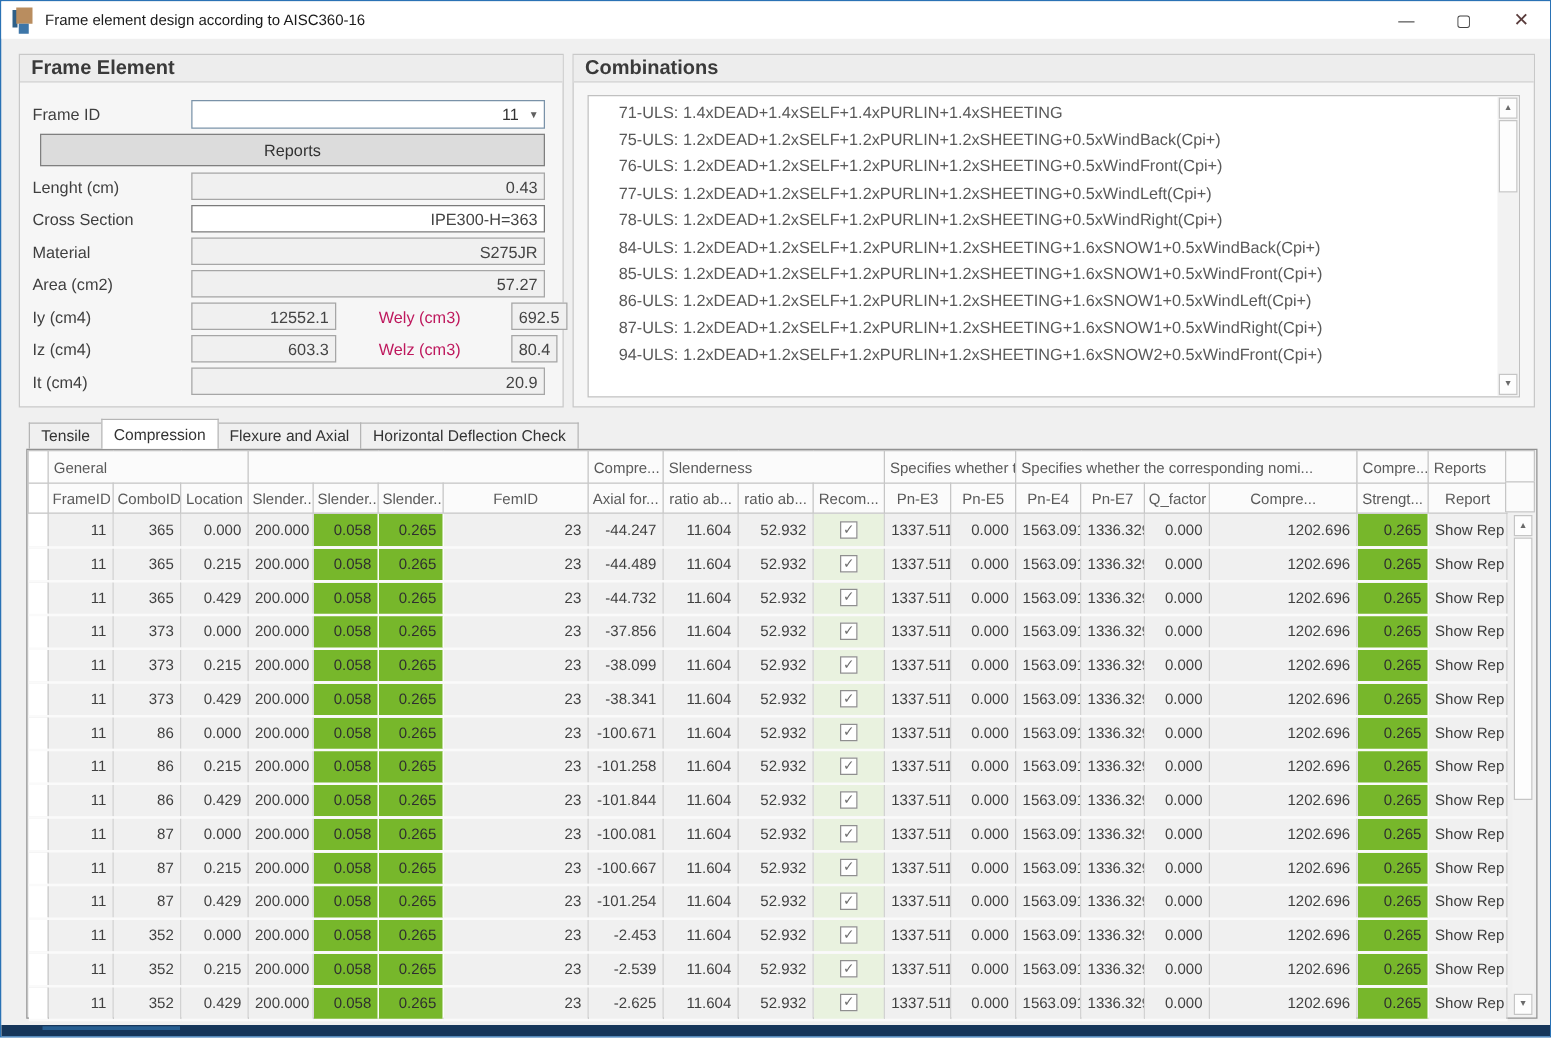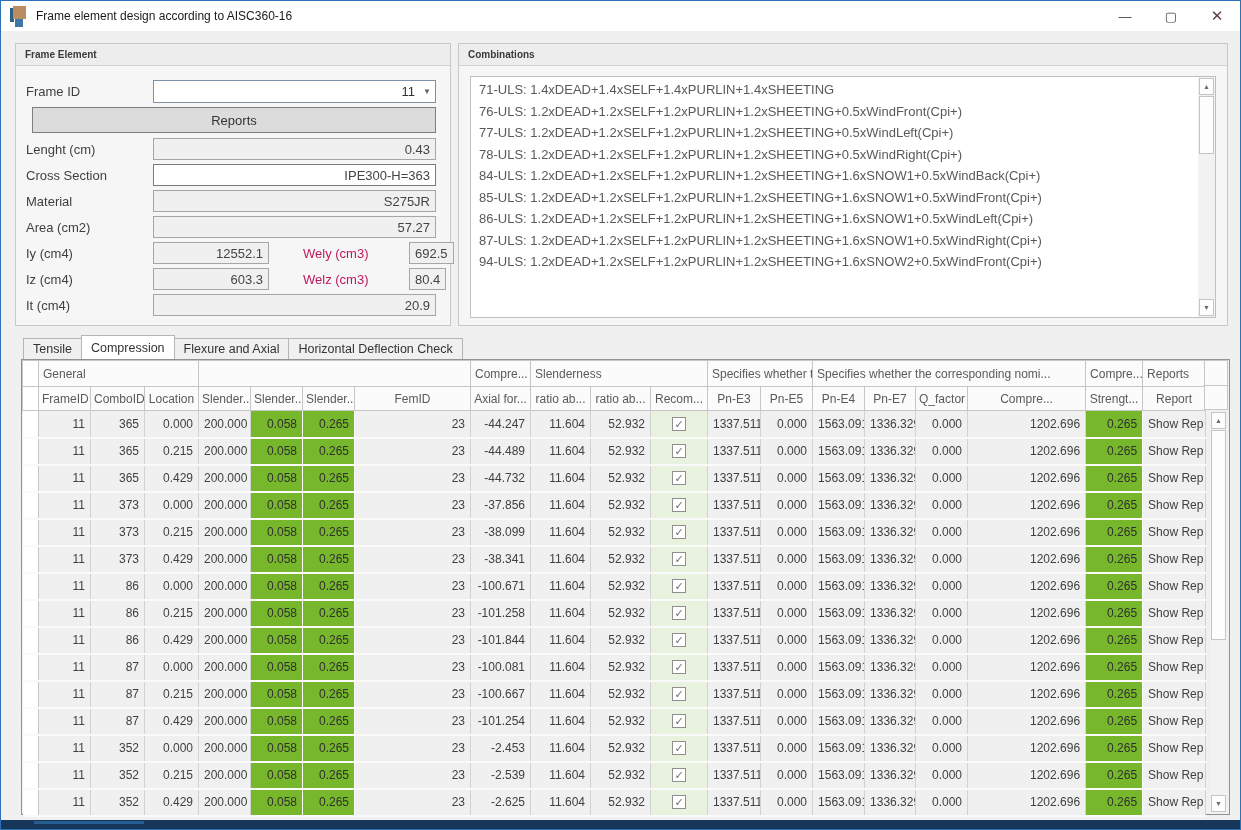--- a/index.html
+++ b/index.html
@@ -18,21 +18,21 @@
   .title-text { margin-left:8px; font-size:12px; color:#1a1a1a; }
   .win-controls { position:absolute; right:0; top:0; height:30px; display:flex; }
   .win-btn { width:46px; height:30px; display:flex; align-items:center; justify-content:center;
              color:#444; font-size:13px; }
   .win-btn.close { color:#5a3c3c; font-size:15px; }
 
   
   .groupbox { position:absolute; top:42px; height:283px; background:#f6f6f6;
               border:1px solid #c8c8c8; }
   .groupbox .caption { height:22px; background:#ededed; border-bottom:1px solid #d2d2d2;
-                       font-weight:bold; font-size:10px; color:#3a3a3a;
+                       font-weight:bold; font-size:16px; color:#3a3a3a;
                        display:flex; align-items:center; padding-left:9px; }
   .gb-frame { left:14px;  width:436px; }
   .gb-combos { left:457px; width:770px; }
 
   
   .form { position:relative; padding:12px 14px 0 10px; }
   .frow { position:relative; height:26px; display:flex; align-items:center;gap:27px; }
   .flabel { width:100px; font-size:13px; color:#3f3f3f; flex:none; }
   .tbox { height:22px; border:1px solid #a6a6a6; background:#f0f0f0; flex:1;
           display:flex; align-items:center; justify-content:flex-end;
@@ -46,21 +46,21 @@
                  border:1px solid #7f7f7f; font-size:13px; color:#333;
                  display:flex; align-items:center; justify-content:center; }
   .halfbox { width:116px; flex:none; }
   .midlabel { width:86px; padding-left:7px; font-size:13px; color:#be185d; flex:none; }
 
   
   .listbox { position:absolute; left:11px; top:32px; width:746px; height:242px;
              background:#ffffff; border:1px solid #c0c0c0; overflow:hidden; }
   .list-items { position:absolute; left:0; top:2px; right:18px; bottom:0; }
   .list-item { height:21.5px; line-height:21.5px; padding-left:8px; white-space:nowrap;
-               font-size:13px; color:#595959; }
+               font-size:13px; color:#595959;margin-left:16px; }
 
   
   .vscroll { position:absolute; width:17px; background:#f2f2f2; }
   .sb-btn { position:absolute; left:1px; right:1px; height:17px; background:#fdfdfd;
             border:1px solid #c5c5c5; display:flex; align-items:center; justify-content:center;
             font-size:7px; color:#6a6a6a; }
   .sb-thumb { position:absolute; left:1px; right:1px; background:#fdfdfd; border:1px solid #c5c5c5; }
 
   
   .tabstrip { position:absolute; left:22px; top:334px; height:24px; display:flex; align-items:flex-end; }
@@ -156,20 +156,21 @@
         <div class="tbox">20.9</div>
       </div>
     </div>
   </div>
 
   <div class="groupbox gb-combos">
     <div class="caption">Combinations</div>
     <div class="listbox">
       <div class="list-items" id="combo-list">
           <div class="list-item">71-ULS: 1.4xDEAD+1.4xSELF+1.4xPURLIN+1.4xSHEETING</div>
+          <div class="list-item">75-ULS: 1.2xDEAD+1.2xSELF+1.2xPURLIN+1.2xSHEETING+0.5xWindBack(Cpi+)</div>
           <div class="list-item">76-ULS: 1.2xDEAD+1.2xSELF+1.2xPURLIN+1.2xSHEETING+0.5xWindFront(Cpi+)</div>
           <div class="list-item">77-ULS: 1.2xDEAD+1.2xSELF+1.2xPURLIN+1.2xSHEETING+0.5xWindLeft(Cpi+)</div>
           <div class="list-item">78-ULS: 1.2xDEAD+1.2xSELF+1.2xPURLIN+1.2xSHEETING+0.5xWindRight(Cpi+)</div>
           <div class="list-item">84-ULS: 1.2xDEAD+1.2xSELF+1.2xPURLIN+1.2xSHEETING+1.6xSNOW1+0.5xWindBack(Cpi+)</div>
           <div class="list-item">85-ULS: 1.2xDEAD+1.2xSELF+1.2xPURLIN+1.2xSHEETING+1.6xSNOW1+0.5xWindFront(Cpi+)</div>
           <div class="list-item">86-ULS: 1.2xDEAD+1.2xSELF+1.2xPURLIN+1.2xSHEETING+1.6xSNOW1+0.5xWindLeft(Cpi+)</div>
           <div class="list-item">87-ULS: 1.2xDEAD+1.2xSELF+1.2xPURLIN+1.2xSHEETING+1.6xSNOW1+0.5xWindRight(Cpi+)</div>
           <div class="list-item">94-ULS: 1.2xDEAD+1.2xSELF+1.2xPURLIN+1.2xSHEETING+1.6xSNOW2+0.5xWindFront(Cpi+)</div>
         </div>
       <div class="vscroll" style="right:0; top:0; bottom:0;">

